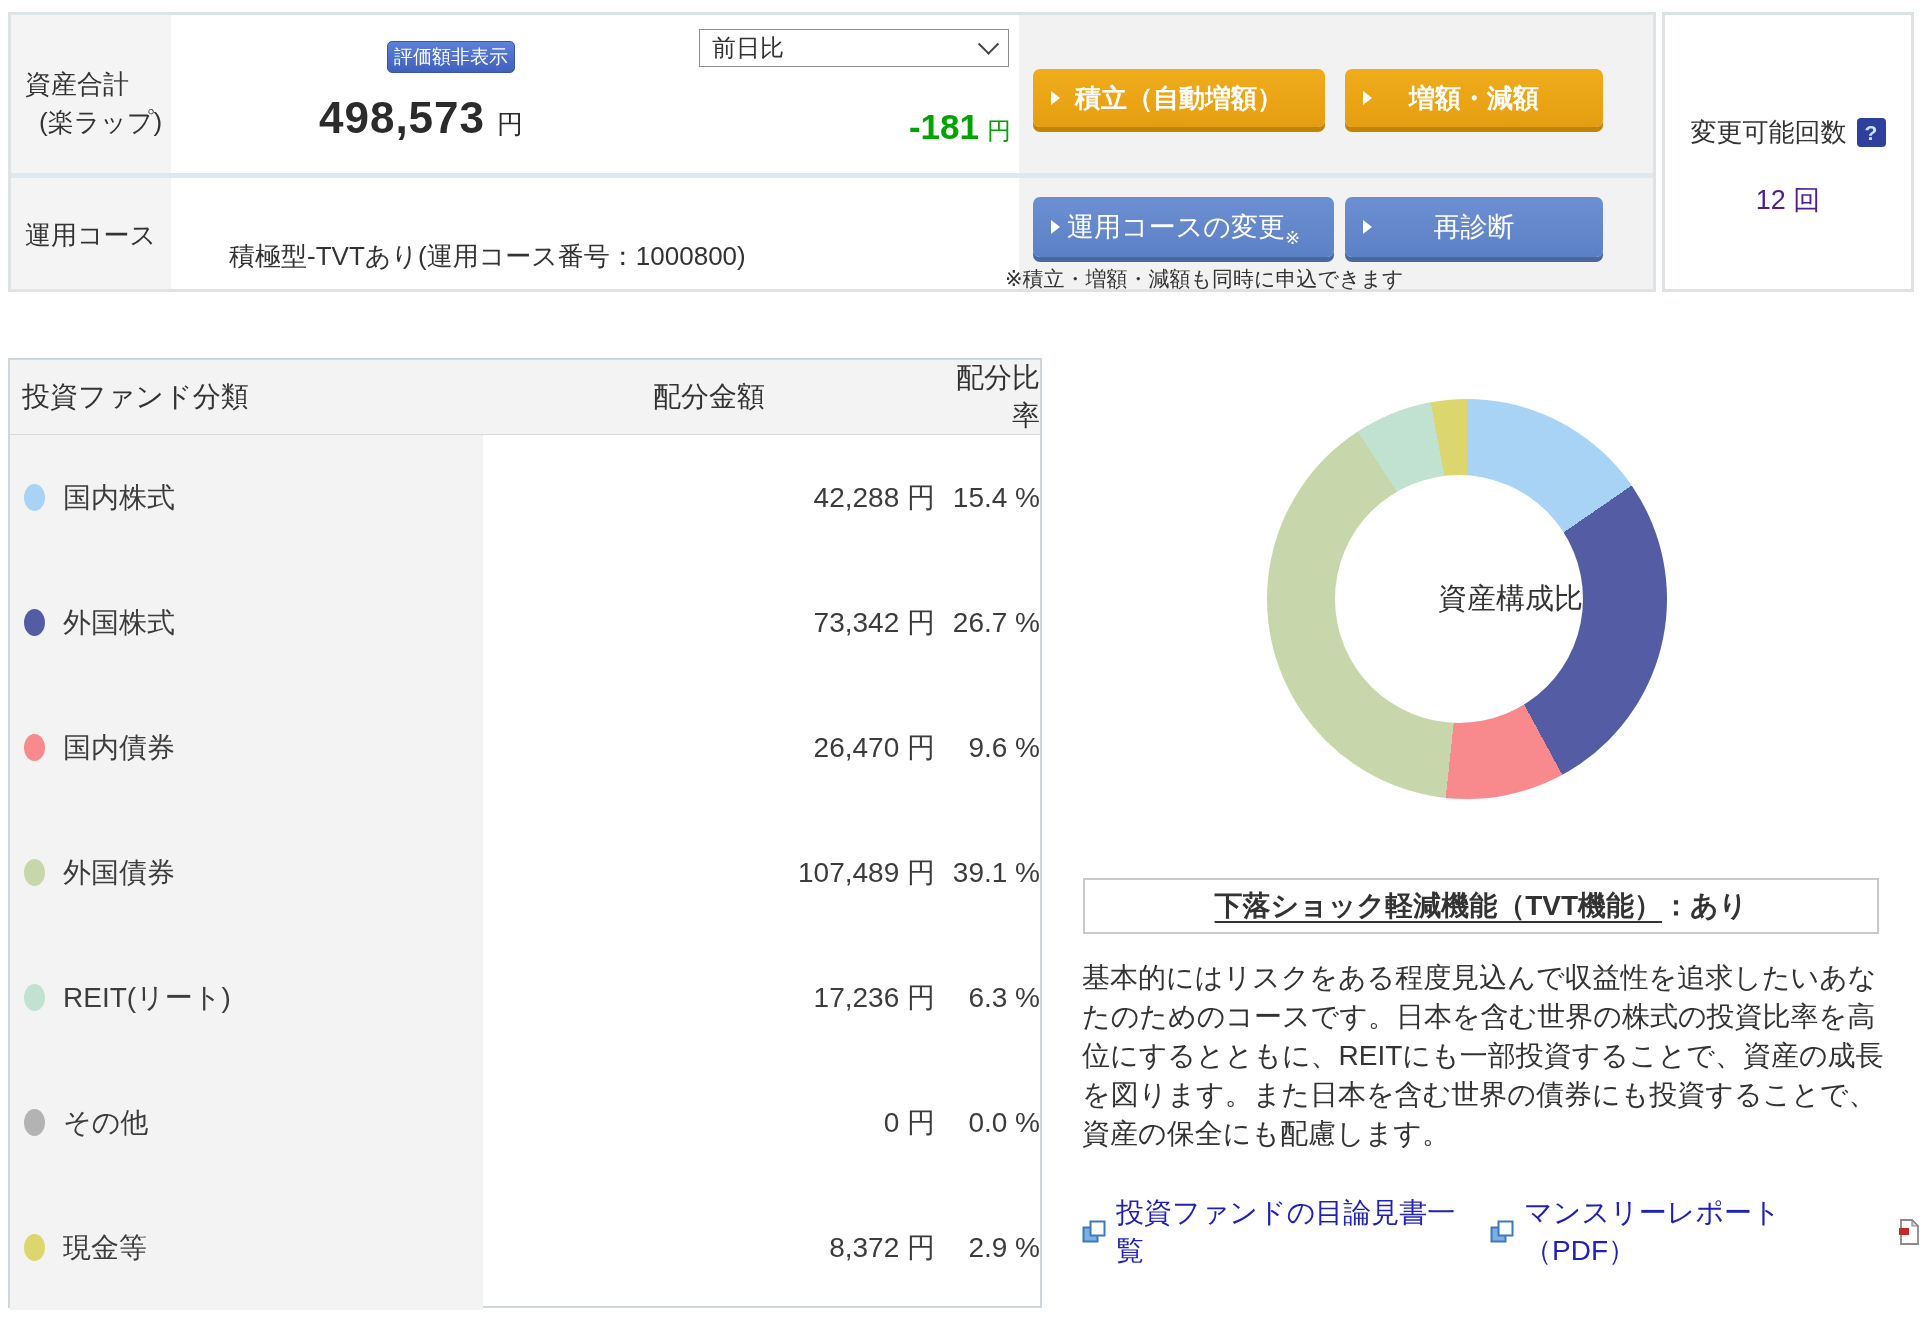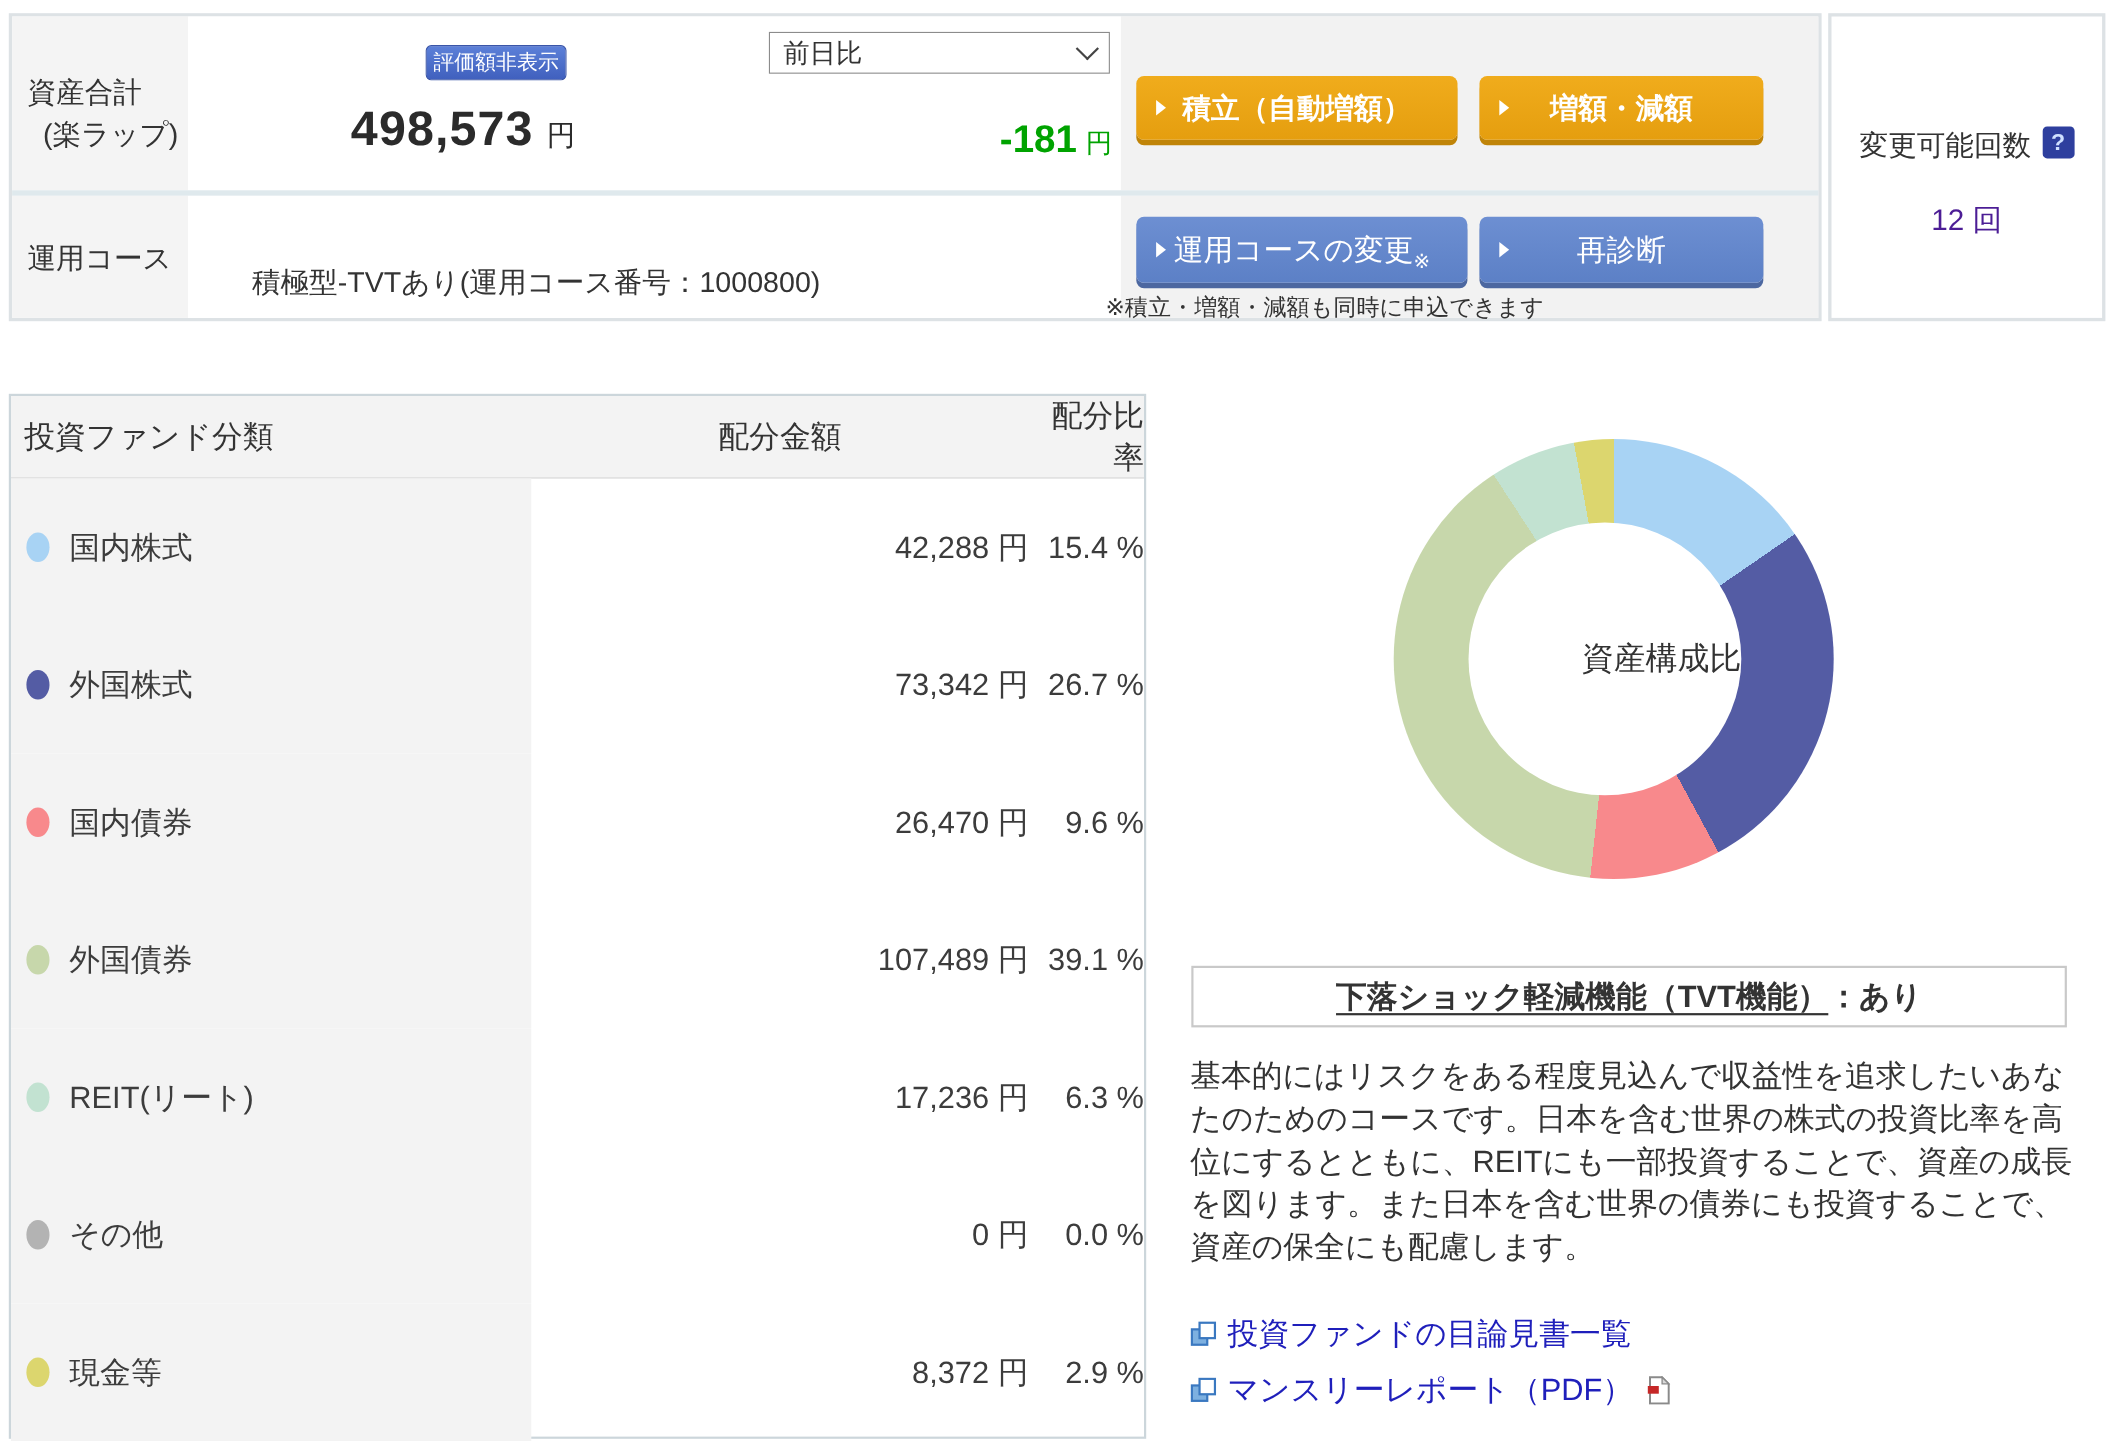--- a/index.html
+++ b/index.html
@@ -48,21 +48,21 @@
   #btn-tsumitate{left:1022px;top:54px;width:292px;height:58px;}
   #btn-zougaku{left:1334px;top:54px;width:258px;height:58px;}
   #btn-course-change{left:1022px;top:182px;width:301px;height:60px;}
   #btn-course-change .kome{font-size:18px;align-self:flex-end;padding-bottom:8px;}
   #btn-rediag{left:1334px;top:182px;width:258px;height:60px;}
   .sim-note{position:absolute;left:994px;top:250px;font-size:21px;color:#333;}
 
   .panel-right{position:absolute;left:1662px;top:12px;width:252px;height:280px;
                border:3px solid #dde2e5;background:#fff;box-sizing:border-box;
                display:flex;flex-direction:column;align-items:center;padding-top:100px;}
-  .cc-line{display:flex;font-size:26px;color:#333;}
+  .cc-line{display:flex;align-items:center;font-size:26px;color:#333;}
   .help-ic{margin-left:10px;width:29px;height:29px;border-radius:4px;background:#2e3f9e;
            color:#cfe0ff;font-size:21px;font-weight:bold;display:flex;align-items:center;
            justify-content:center;cursor:pointer;}
   .cc-count{margin-top:32px;font-size:27px;color:#4c1d95;}
 
   
   .alloc{position:absolute;left:8px;top:358px;width:1034px;height:950px;
          border:2px solid #ccd6db;background:#fff;box-sizing:border-box;}
   .a-head{display:flex;align-items:center;height:74px;background:#f3f3f3;
           border-bottom:1px solid #d8d8d8;font-size:28px;color:#333;}
@@ -80,21 +80,21 @@
               background:#fff;display:flex;align-items:center;justify-content:flex-end;
               font-size:29px;color:#333;}
 
   
   .tvt-box{position:absolute;left:1083px;top:878px;width:796px;height:56px;border:2px solid #c9c9c9;
            background:#fff;box-sizing:border-box;display:flex;align-items:center;justify-content:center;
            font-size:28px;font-weight:bold;color:#333;}
   .tvt-box .u{text-decoration:underline;text-underline-offset:6px;}
   .course-desc{position:absolute;left:1082px;top:958px;width:816px;font-size:28px;
                line-height:39px;color:#333;}
-  .doc-links{position:absolute;left:1082px;top:1194px;display:flex;flex-direction:column;gap:13px;}
+  .doc-links{position:absolute;left:1082px;top:1194px;display:flex;flex-direction:row;gap:13px;}
   .link-row{display:flex;align-items:center;font-size:28px;color:#1f1fbb;cursor:pointer;}
   .link-row .txt{margin-left:10px;}
   .win-ic{flex:none;display:block;}
   .pdf-ic{margin-left:12px;flex:none;display:block;}
 </style>
 </head>
 <body>
 
 <div class="stage">
 

